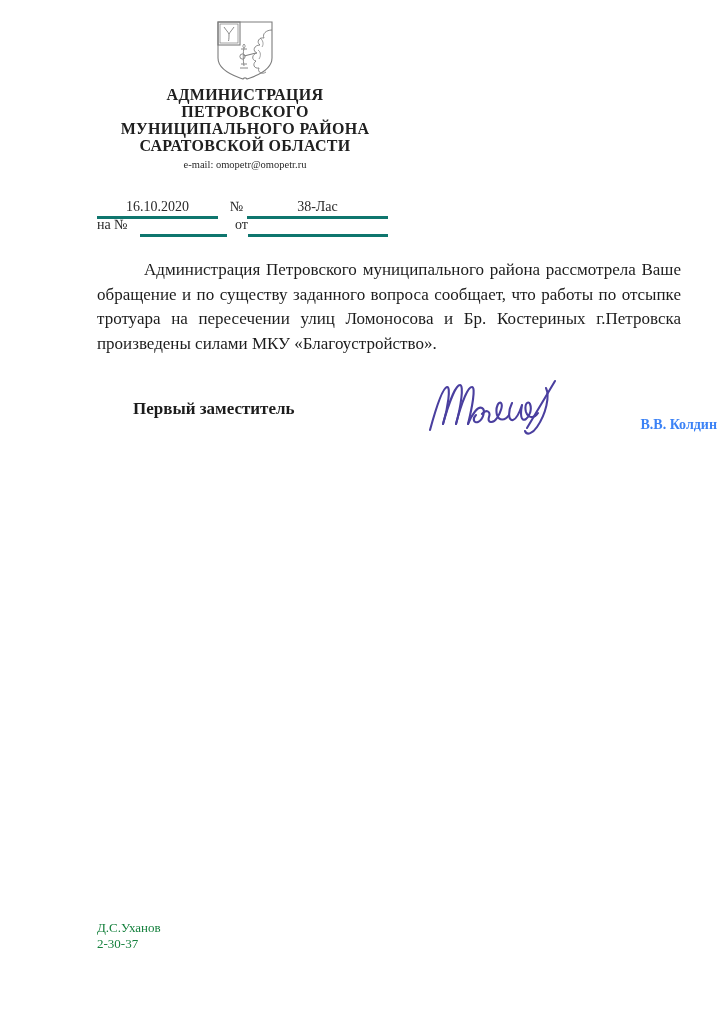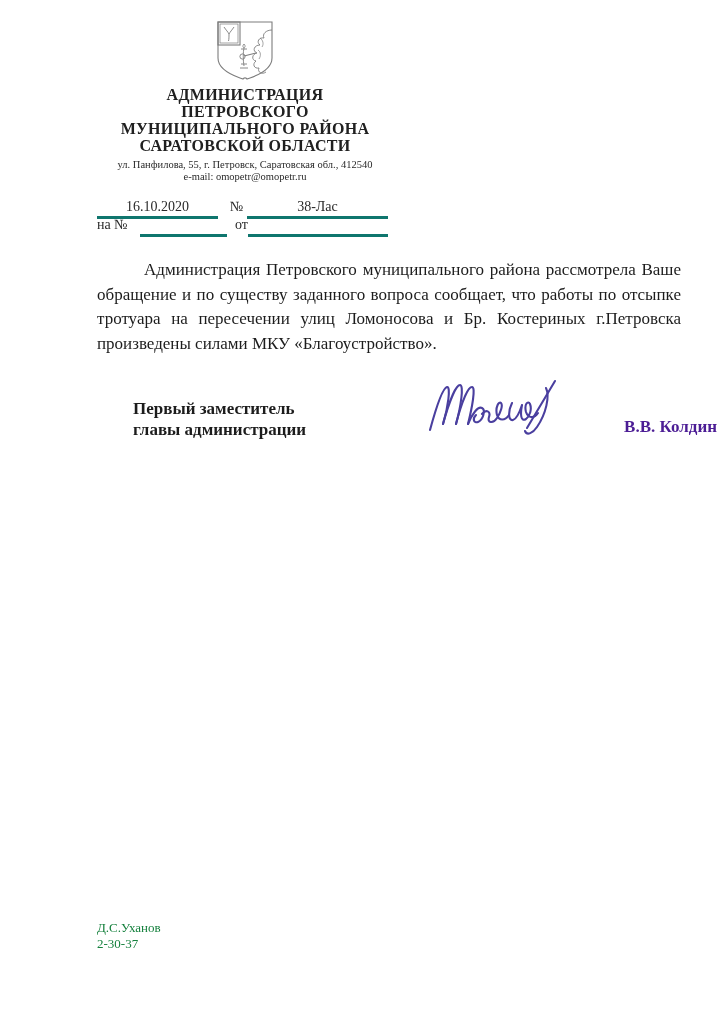--- a/index.html
+++ b/index.html
@@ -85,22 +85,22 @@
     font-size: 17px;
     line-height: 21px;
     color: #1c1c1c;
     margin-left: 36px;
   }
   .sign-name {
     position: absolute;
     right: 49px;
     top: 417px;
     font-weight: bold;
-    font-size: 17px;
-    color: #4c1d95;
+    font-size: 14px;
+    color: #3b82f6;
   }
   .sign-ink {
     position: absolute;
     left: 424px;
     top: 374px;
     width: 148px;
     height: 74px;
   }
 
   
@@ -140,21 +140,20 @@
           <path d="M30 24 C28.5 25.5 28.5 27 30 28 C31.5 27 31.5 25.5 30 24" stroke-width="0.8"></path>
           <path d="M26 48 L34 48" stroke-width="0.9"></path>
         </g>
       </svg>
     </div>
     <div class="org-line">АДМИНИСТРАЦИЯ</div>
     <div class="org-line">ПЕТРОВСКОГО</div>
     <div class="org-line">МУНИЦИПАЛЬНОГО РАЙОНА</div>
     <div class="org-line">САРАТОВСКОЙ ОБЛАСТИ</div>
     <div class="addr-block">
-      <div class="addr-line">ул. Панфилова, 55, г. Петровск, Саратовская обл., 412540</div>
       <div class="addr-line">e-mail: omopetr@omopetr.ru</div>
     </div>
   </div>
 
   <div class="ref-block">
     <div class="ref-row ref-row1">
       <span class="ref-cell u date-cell">16.10.2020</span>
       <span class="ref-cell numsign1">№</span>
       <span class="ref-cell u num-cell">38-Лас</span>
     </div>
@@ -163,21 +162,20 @@
       <span class="ref-cell u blank1"></span>
       <span class="ref-cell ot-label">от</span>
       <span class="ref-cell u blank2"></span>
     </div>
   </div>
 
   <div class="body-text">Администрация Петровского муниципального района рассмотрела Ваше обращение и по существу заданного вопроса сообщает, что работы по отсыпке тротуара на пересечении улиц Ломоносова и Бр. Костериных г.Петровска произведены силами МКУ «Благоустройство».</div>
 
   <div class="sign-position">
     <div>Первый заместитель</div>
-    <div>главы администрации</div>
   </div>
 
   <div class="sign-ink">
     <svg width="148" height="74" viewBox="0 0 148 74">
       <g fill="none" stroke="#4a3f9f" stroke-width="2.1" stroke-linecap="round" stroke-linejoin="round">
         <path d="M6 56 C12 34 19 14 23 13 C27 12 24 34 19 50"></path>
         <path d="M19 50 C25 28 32 11 36 11 C40 11 37 32 32 50"></path>
         <path d="M32 50 C38 27 44 13 48 13 C52 13 48 34 44 50"></path>
         <path d="M44 50 C48 40 54 32 58 34 C62 36 59 46 54 48 C50 49.5 48 45 52 41"></path>
         <path d="M58 40 C62 35 67 37 65 43 C63 49 69 50 73 44 C77 38 79 31 77 29 C75 27 71 33 73 41 C75 47 81 47 85 41"></path>

